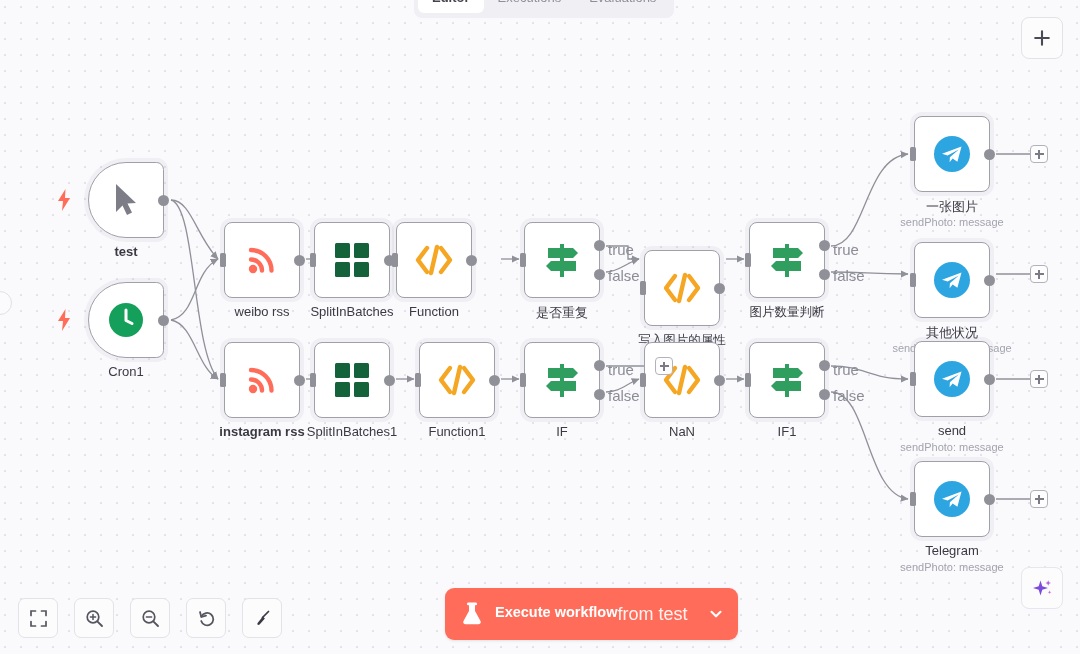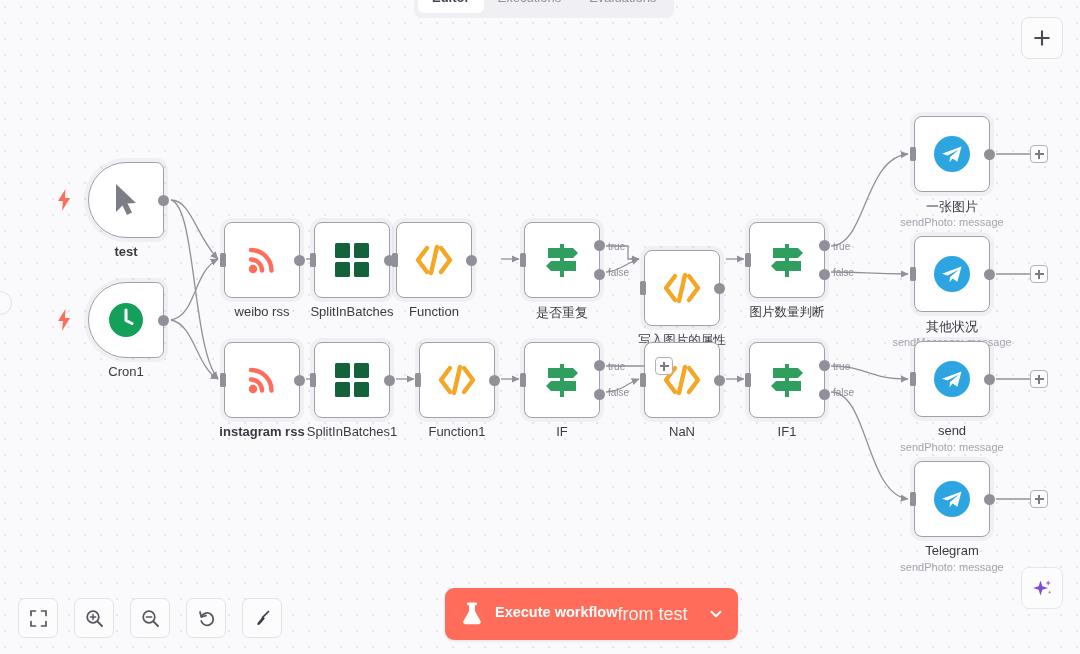--- a/index.html
+++ b/index.html
@@ -92,21 +92,21 @@
   .port-out.t2 { top: 70%; }
   .port-in {
     position: absolute; left: -5px; top: 50%;
     margin-top: -7px;
     width: 6px; height: 14px; border-radius: 1.5px;
     background: #909099;
     z-index: 12;
   }
   .port-lbl {
     position: absolute;
-    font-size: 10px; color: #8c8c96;
+    font-size: 15px; color: #8c8c96;
     white-space: nowrap;
     z-index: 12;
   }
 
   
   .bolt {
     position: absolute;
     left: -32px; top: 50%; margin-top: -11px;
     width: 16px; height: 22px;
     z-index: 12;
@@ -456,21 +456,21 @@
         <path d="M31.5 14.5 L12 21.8 L17.6 23.6 L28.8 17.4 L19.9 25.2 L19.6 30.2 L22.6 26.6 L27.4 29.8 Z" fill="#ffffff"></path>
       </svg>
       <div class="port-in"></div>
       <div class="port-out"></div>
     </div>
     <div class="node-label">一张图片</div>
     <div class="node-sub">sendPhoto: message</div>
   </div>
   <div class="plus-stub" style="left:1030px; top:145px;"></div>
 
-  <div class="node" style="left:914px; top:236px;">
+  <div class="node" style="left:914px; top:242px;">
     <div class="node-box">
       <svg width="44" height="44" viewBox="0 0 44 44">
         <circle cx="22" cy="22" r="18" fill="#2ca5e0"></circle>
         <path d="M31.5 14.5 L12 21.8 L17.6 23.6 L28.8 17.4 L19.9 25.2 L19.6 30.2 L22.6 26.6 L27.4 29.8 Z" fill="#ffffff"></path>
       </svg>
       <div class="port-in"></div>
       <div class="port-out"></div>
     </div>
     <div class="node-label">其他状况</div>
     <div class="node-sub">sendMessage: message</div>

